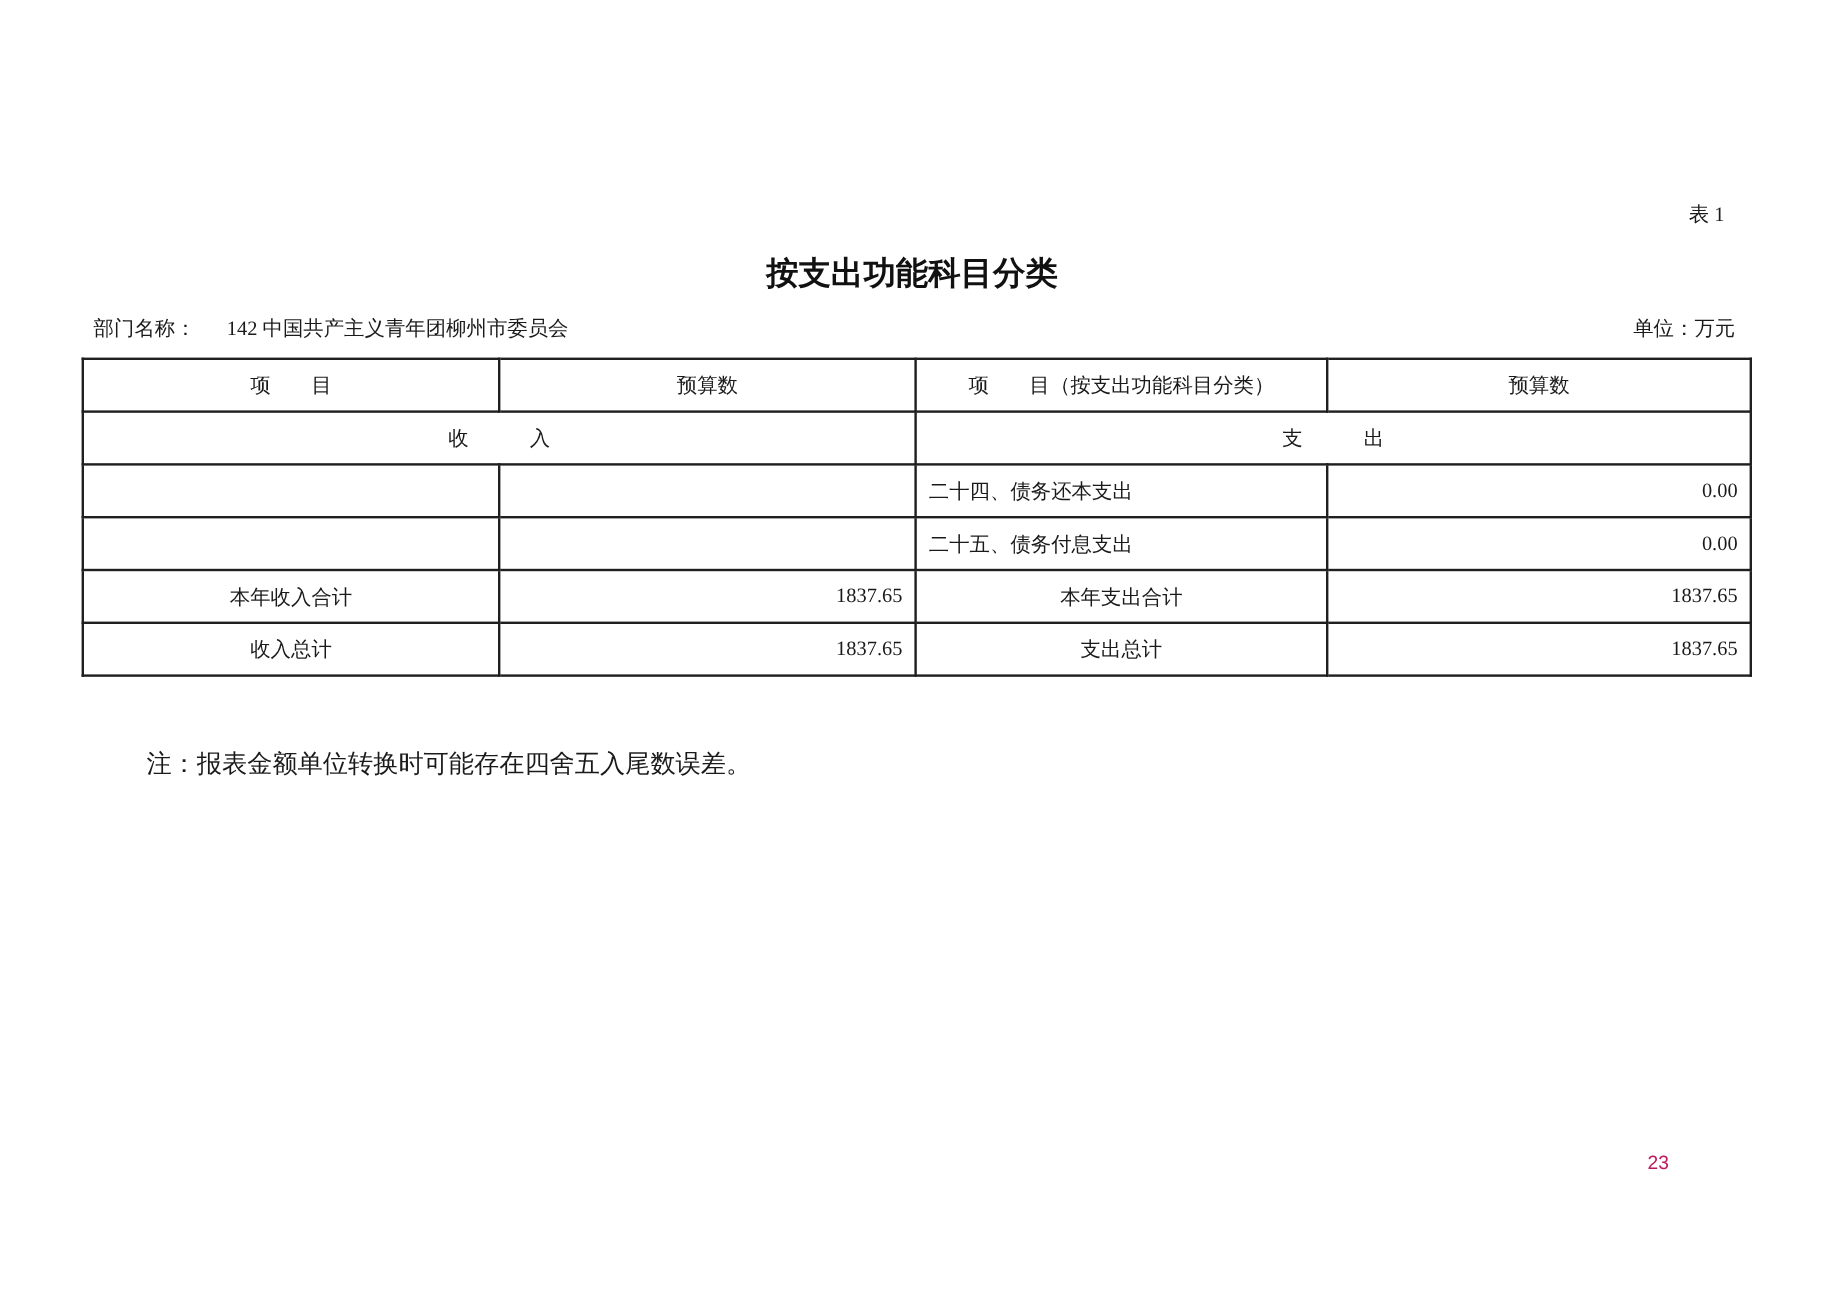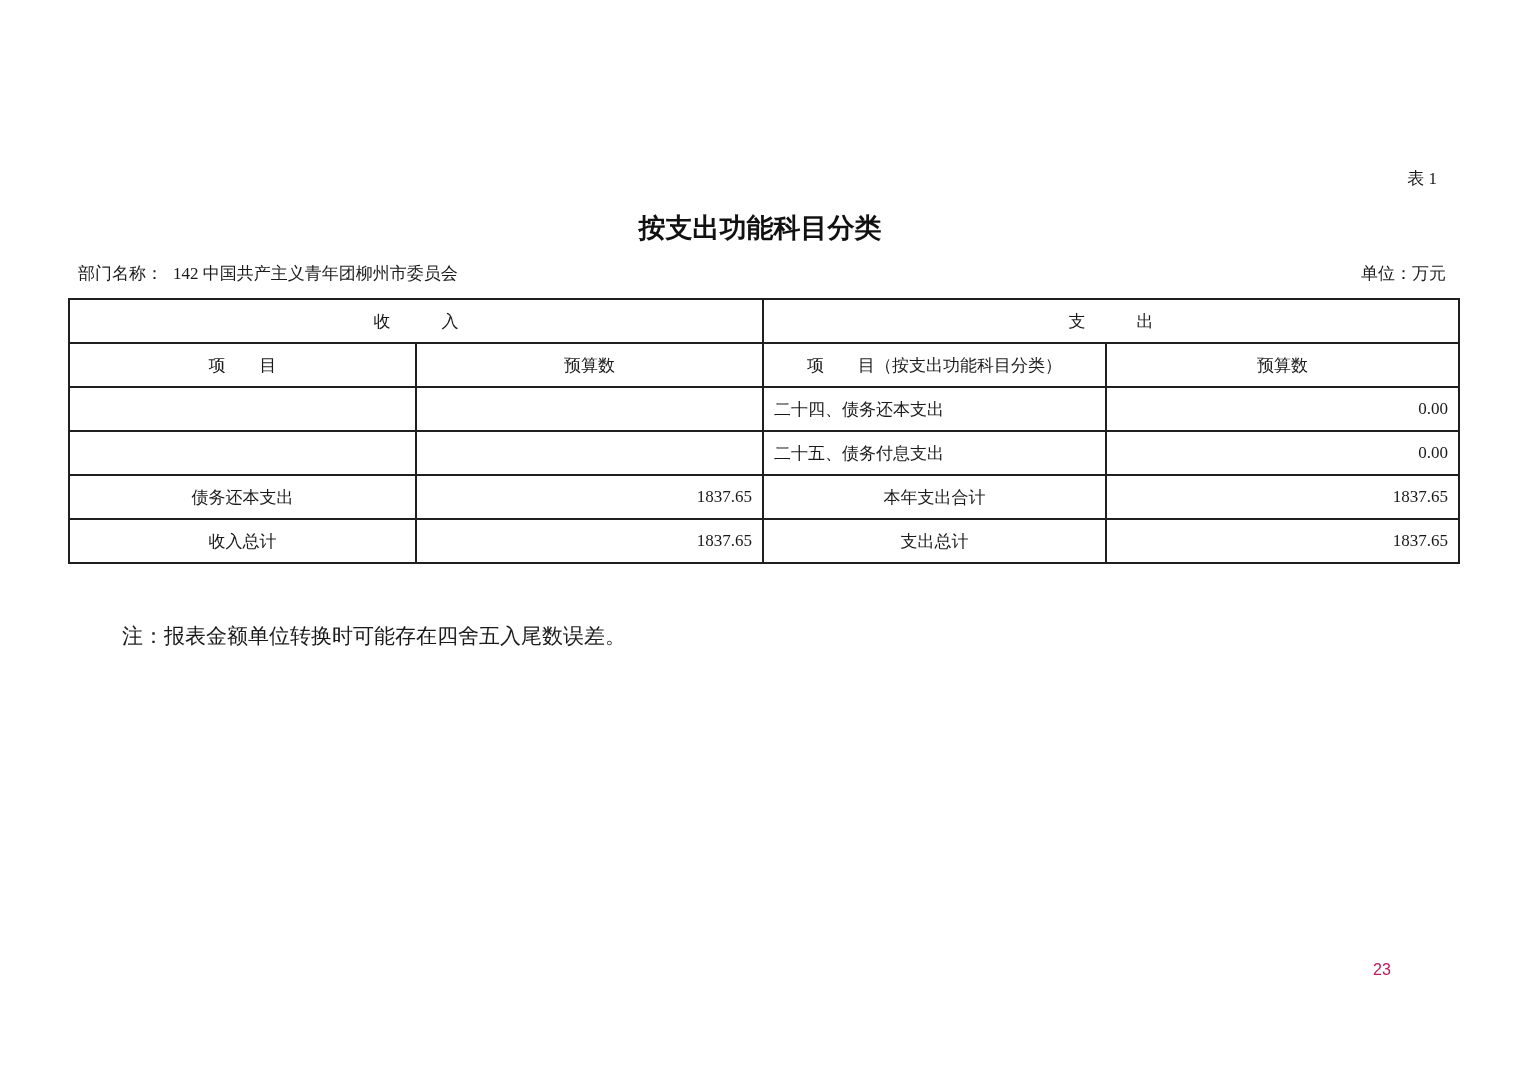--- a/index.html
+++ b/index.html
@@ -36,21 +36,21 @@
   .meta-row {
     position: absolute;
     top: 262px;
     left: 78px;
     right: 74px;
     font-size: 17px;
     display: flex;
     justify-content: space-between;
     align-items: baseline;
   }
-  .dept-value { margin-left: 10px; }
+  .dept-value { margin-left: 26px; }
   .budget-table {
     position: absolute;
     top: 298px;
     left: 68px;
     width: 1390px;
     border-collapse: collapse;
     table-layout: fixed;
     font-size: 17px;
     color: #1a1a1a;
   }
@@ -97,43 +97,43 @@
 
   <table class="budget-table">
     <colgroup>
       <col style="width:347px">
         <col style="width:347px">
         <col style="width:343px">
         <col style="width:353px">
     </colgroup>
     <tbody>
       <tr>
-        <td colspan="2" class="tc">收　　　入</td>
-        <td colspan="2" class="tc">支　　　出</td>
-      </tr>
-      <tr>
         <td class="tc">项　　目</td>
         <td class="tc">预算数</td>
         <td class="tc">项　　目（按支出功能科目分类）</td>
         <td class="tc">预算数</td>
+      </tr>
+      <tr>
+        <td colspan="2" class="tc">收　　　入</td>
+        <td colspan="2" class="tc">支　　　出</td>
       </tr>
       <tr>
         <td class="tl"></td>
         <td class="num"></td>
         <td class="tl">二十四、债务还本支出</td>
         <td class="num">0.00</td>
       </tr>
       <tr>
         <td class="tl"></td>
         <td class="num"></td>
         <td class="tl">二十五、债务付息支出</td>
         <td class="num">0.00</td>
       </tr>
       <tr>
-        <td class="tc">债务还本支出</td>
+        <td class="tc">本年收入合计</td>
         <td class="num">1837.65</td>
         <td class="tc">本年支出合计</td>
         <td class="num">1837.65</td>
       </tr>
       <tr>
         <td class="tc">收入总计</td>
         <td class="num">1837.65</td>
         <td class="tc">支出总计</td>
         <td class="num">1837.65</td>
       </tr>

